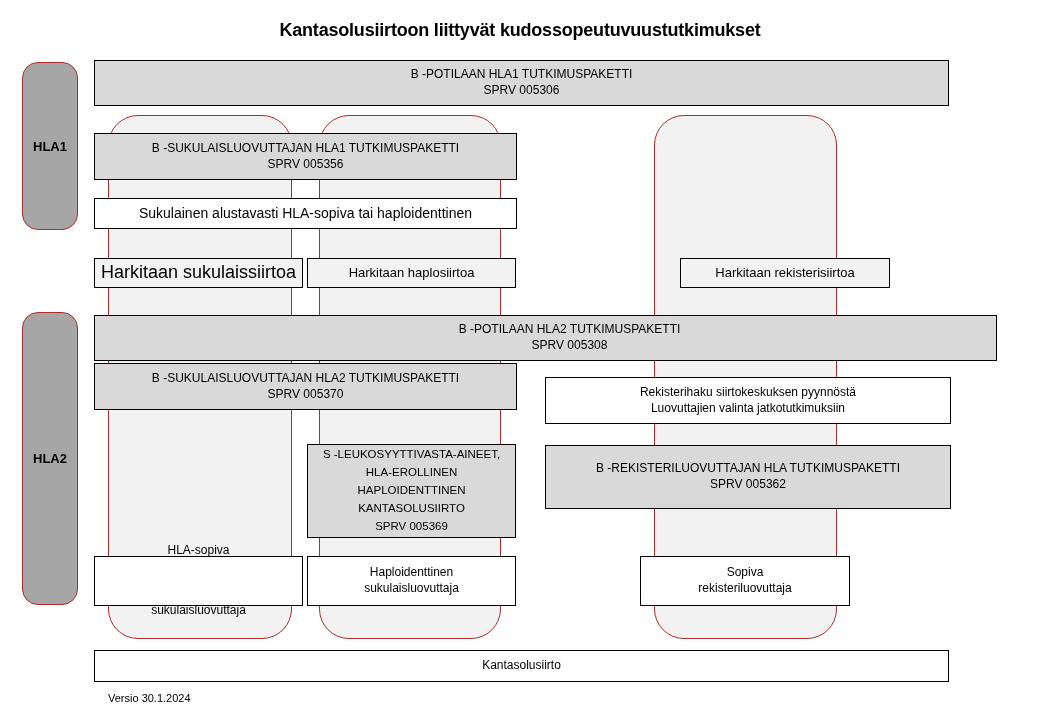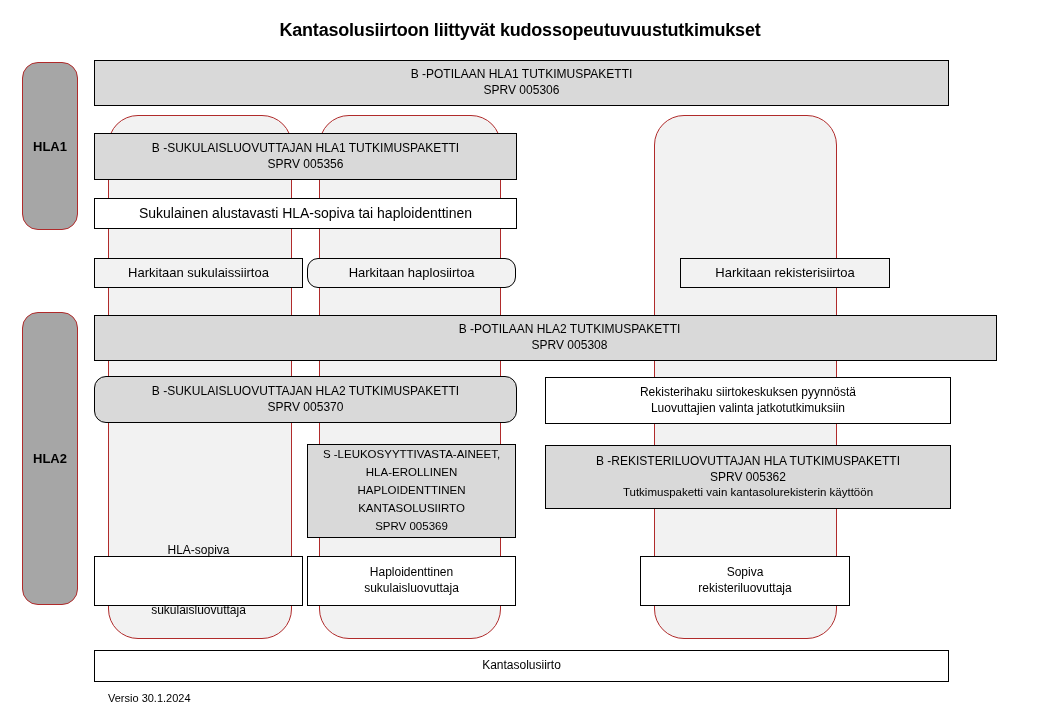--- a/index.html
+++ b/index.html
@@ -76,56 +76,55 @@
   <div class="box gray" style="left:94px;top:133px;width:421px;height:45px;">
     <div class="l1">B -SUKULAISLUOVUTTAJAN  HLA1 TUTKIMUSPAKETTI</div>
     <div class="l2">SPRV 005356</div>
   </div>
 
   <div class="box" style="left:94px;top:198px;width:421px;height:29px;">
     <div class="l1" style="font-size:14px;">Sukulainen alustavasti HLA-sopiva tai haploidenttinen</div>
   </div>
 
   <div class="box lite" style="left:94px;top:258px;width:207px;height:28px;">
-    <div class="l1" style="font-size:13px;">Harkitaan sukulaissiirtoa</div>
+    <div class="l1" style="font-size:18px;">Harkitaan sukulaissiirtoa</div>
   </div>
-  <div class="box lite" style="left:307px;top:258px;width:207px;height:28px;border-radius:11px;">
+  <div class="box lite" style="left:307px;top:258px;width:207px;height:28px;">
     <div class="l1" style="font-size:13px;">Harkitaan haplosiirtoa</div>
   </div>
   <div class="box lite" style="left:680px;top:258px;width:208px;height:28px;">
     <div class="l1" style="font-size:13px;">Harkitaan rekisterisiirtoa</div>
   </div>
 
   <div class="box gray" style="left:94px;top:315px;width:853px;height:44px;padding-left:48px;">
     <div class="l1">B -POTILAAN HLA2 TUTKIMUSPAKETTI</div>
     <div class="l2">SPRV 005308</div>
   </div>
 
-  <div class="box gray" style="left:94px;top:376px;width:421px;height:45px;border-radius:12px;">
+  <div class="box gray" style="left:94px;top:363px;width:421px;height:45px;">
     <div class="l1">B -SUKULAISLUOVUTTAJAN  HLA2 TUTKIMUSPAKETTI</div>
     <div class="l2">SPRV 005370</div>
   </div>
 
   <div class="box" style="left:545px;top:377px;width:404px;height:45px;">
     <div class="l1">Rekisterihaku siirtokeskuksen pyynnöstä</div>
     <div class="l1">Luovuttajien valinta jatkotutkimuksiin</div>
   </div>
 
   <div class="box gray small" style="left:307px;top:444px;width:207px;height:92px;line-height:1.55;">
     <div class="l1">S -LEUKOSYYTTIVASTA-AINEET,</div>
     <div class="l1">HLA-EROLLINEN</div>
     <div class="l1">HAPLOIDENTTINEN</div>
     <div class="l1">KANTASOLUSIIRTO</div>
     <div class="l1">SPRV 005369</div>
   </div>
 
   <div class="box gray" style="left:545px;top:445px;width:404px;height:62px;">
     <div class="l1">B -REKISTERILUOVUTTAJAN HLA TUTKIMUSPAKETTI</div>
     <div class="l2">SPRV 005362</div>
-    <div class="l3">Tutkimuspaketti vain kantasolurekisterin käyttöön</div>
   </div>
 
   <div class="box" style="left:94px;top:556px;width:207px;height:48px;gap:44px;">
     <div class="l1">HLA-sopiva</div>
     <div class="l1">sukulaisluovuttaja</div>
   </div>
   <div class="box" style="left:307px;top:556px;width:207px;height:48px;">
     <div class="l1">Haploidenttinen</div>
     <div class="l1">sukulaisluovuttaja</div>
   </div>

